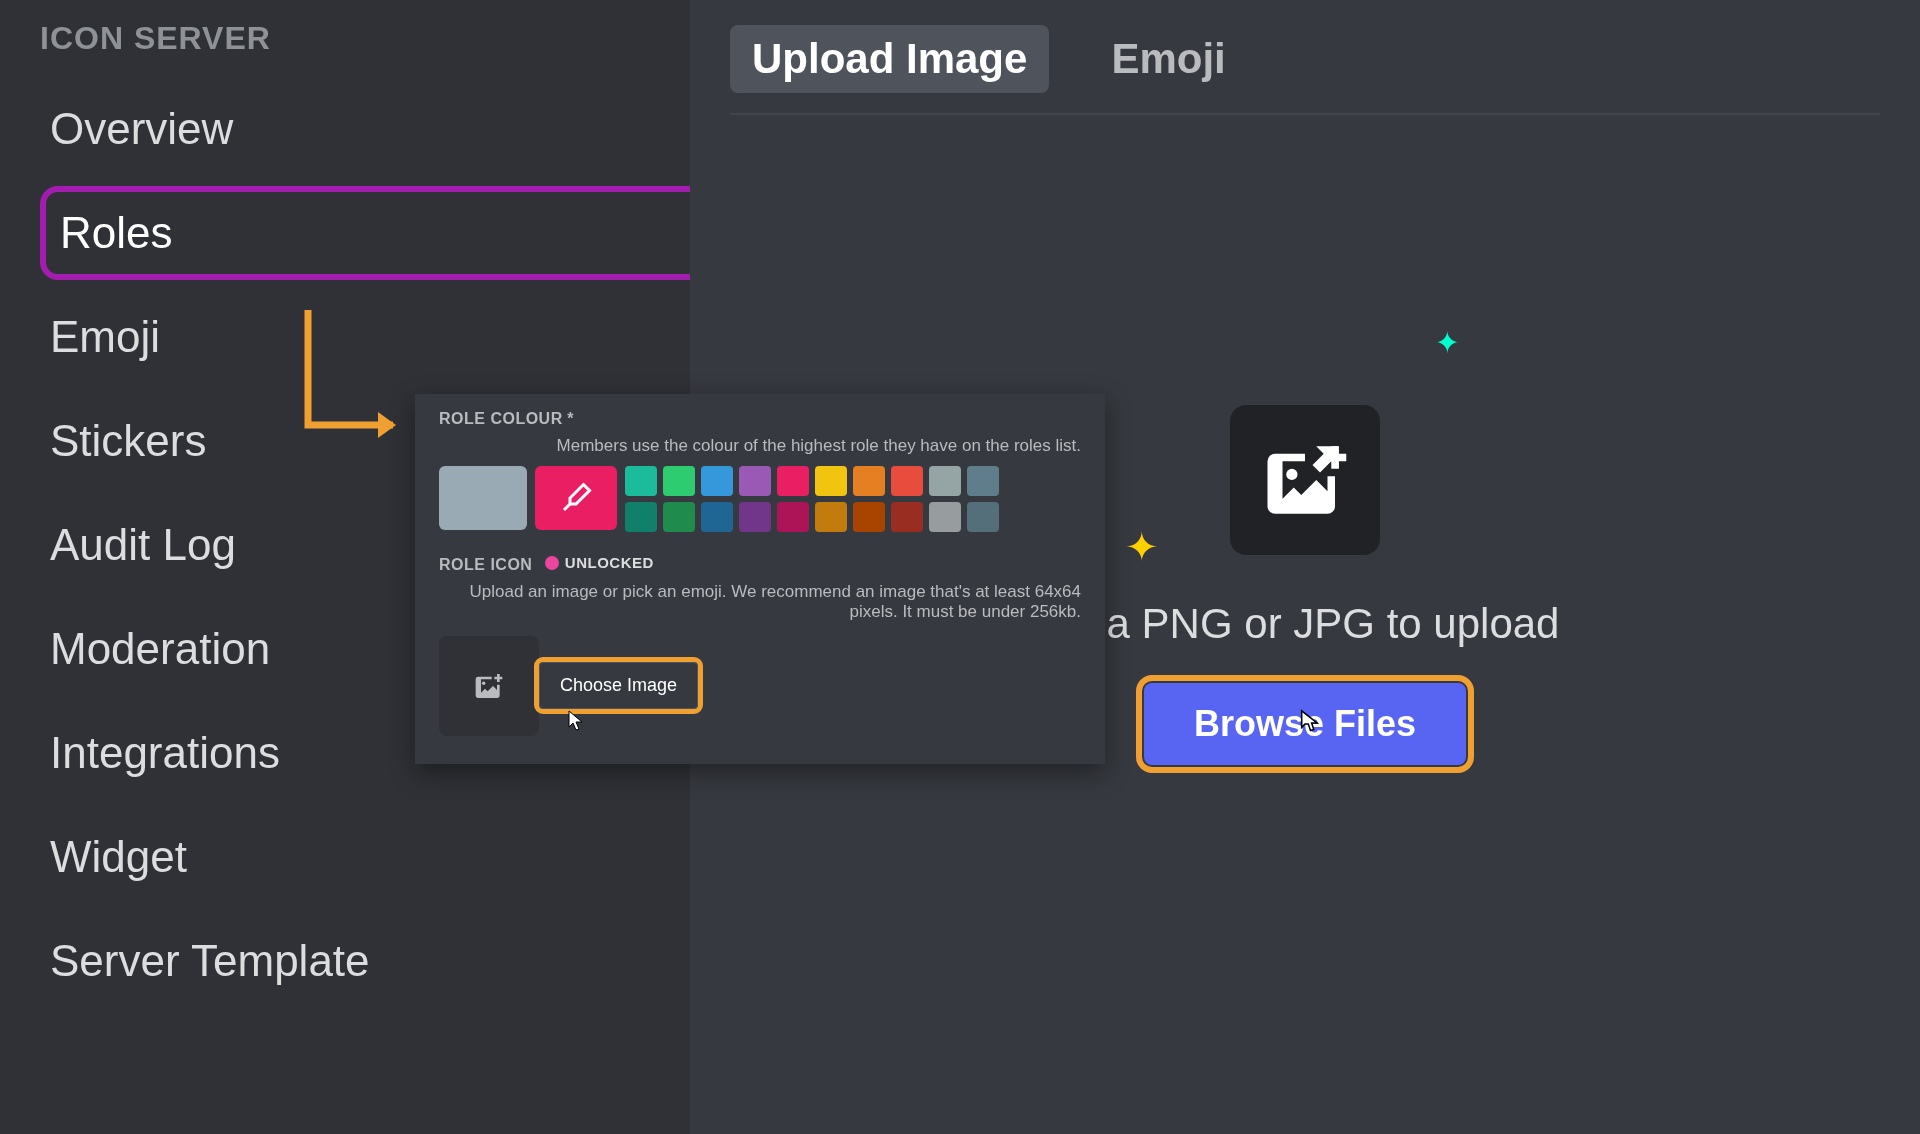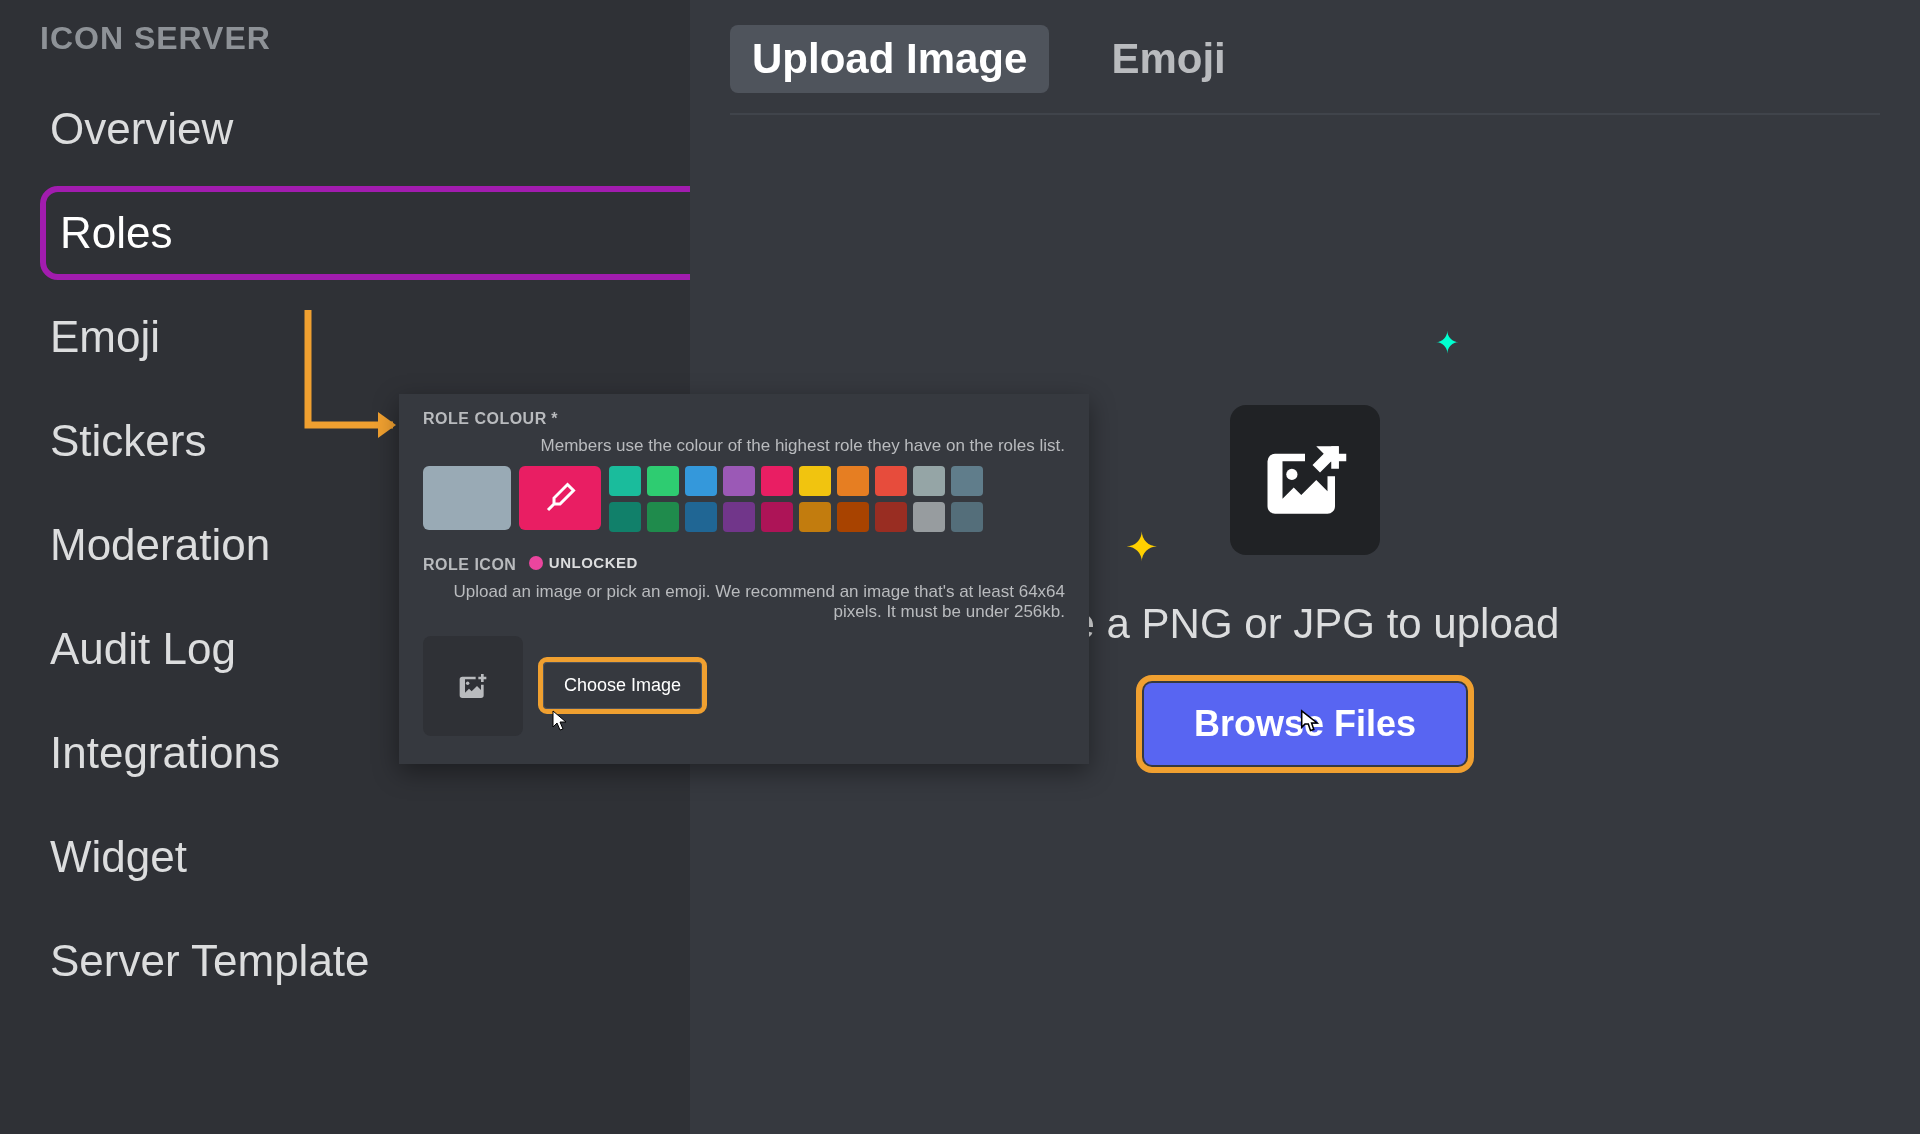--- a/index.html
+++ b/index.html
@@ -116,21 +116,21 @@
   .browse-cursor {
     position: absolute;
     left: 50%;
     top: 50%;
     transform: translate(-50%, -40%);
     pointer-events: none;
   }
   
   .popup {
     position: absolute;
-    left: 399px;
+    left: 415px;
     top: 394px;
     width: 690px;
     background: #36393f;
     padding: 16px 24px 28px 24px;
     box-shadow: 0 8px 24px rgba(0,0,0,.4);
   }
   .popup-label {
     font-size: 16px;
     font-weight: 700;
     color: #b9bbbe;
@@ -187,21 +187,20 @@
     font-size: 15px; font-weight: 700; color: #dcddde; letter-spacing: .5px;
   }
   .cursor-small {
     position: absolute;
     left: 128px;
     top: 155px;
     pointer-events: none;
   }
   .icon-row {
     display: flex;
-    gap: 20px;
     margin-top: 14px;
     align-items: center;
   }
   .icon-slot {
     width: 100px; height: 100px;
     background: #2f3136; border-radius: 8px;
     display: flex; align-items: center; justify-content: center;
   }
   .icon-slot svg { width: 32px; height: 32px; }
   .choose-btn {
@@ -225,22 +224,22 @@
 </style>
 </head>
 <body>
 
 <div class="sidebar">
   <div class="server-title">ICON SERVER</div>
   <div class="nav-item">Overview</div>
   <div class="nav-item highlighted">Roles</div>
   <div class="nav-item">Emoji</div>
   <div class="nav-item">Stickers</div>
+  <div class="nav-item">Audit Log</div>
   <div class="nav-item">Moderation</div>
-  <div class="nav-item">Audit Log</div>
   <div class="nav-item">Integrations</div>
   <div class="nav-item">Widget</div>
   <div class="nav-item">Server Template</div>
 </div>
 
 <div class="main">
   <div class="tabs">
     <div class="tab active">Upload Image</div>
     <div class="tab">Emoji</div>
   </div>

